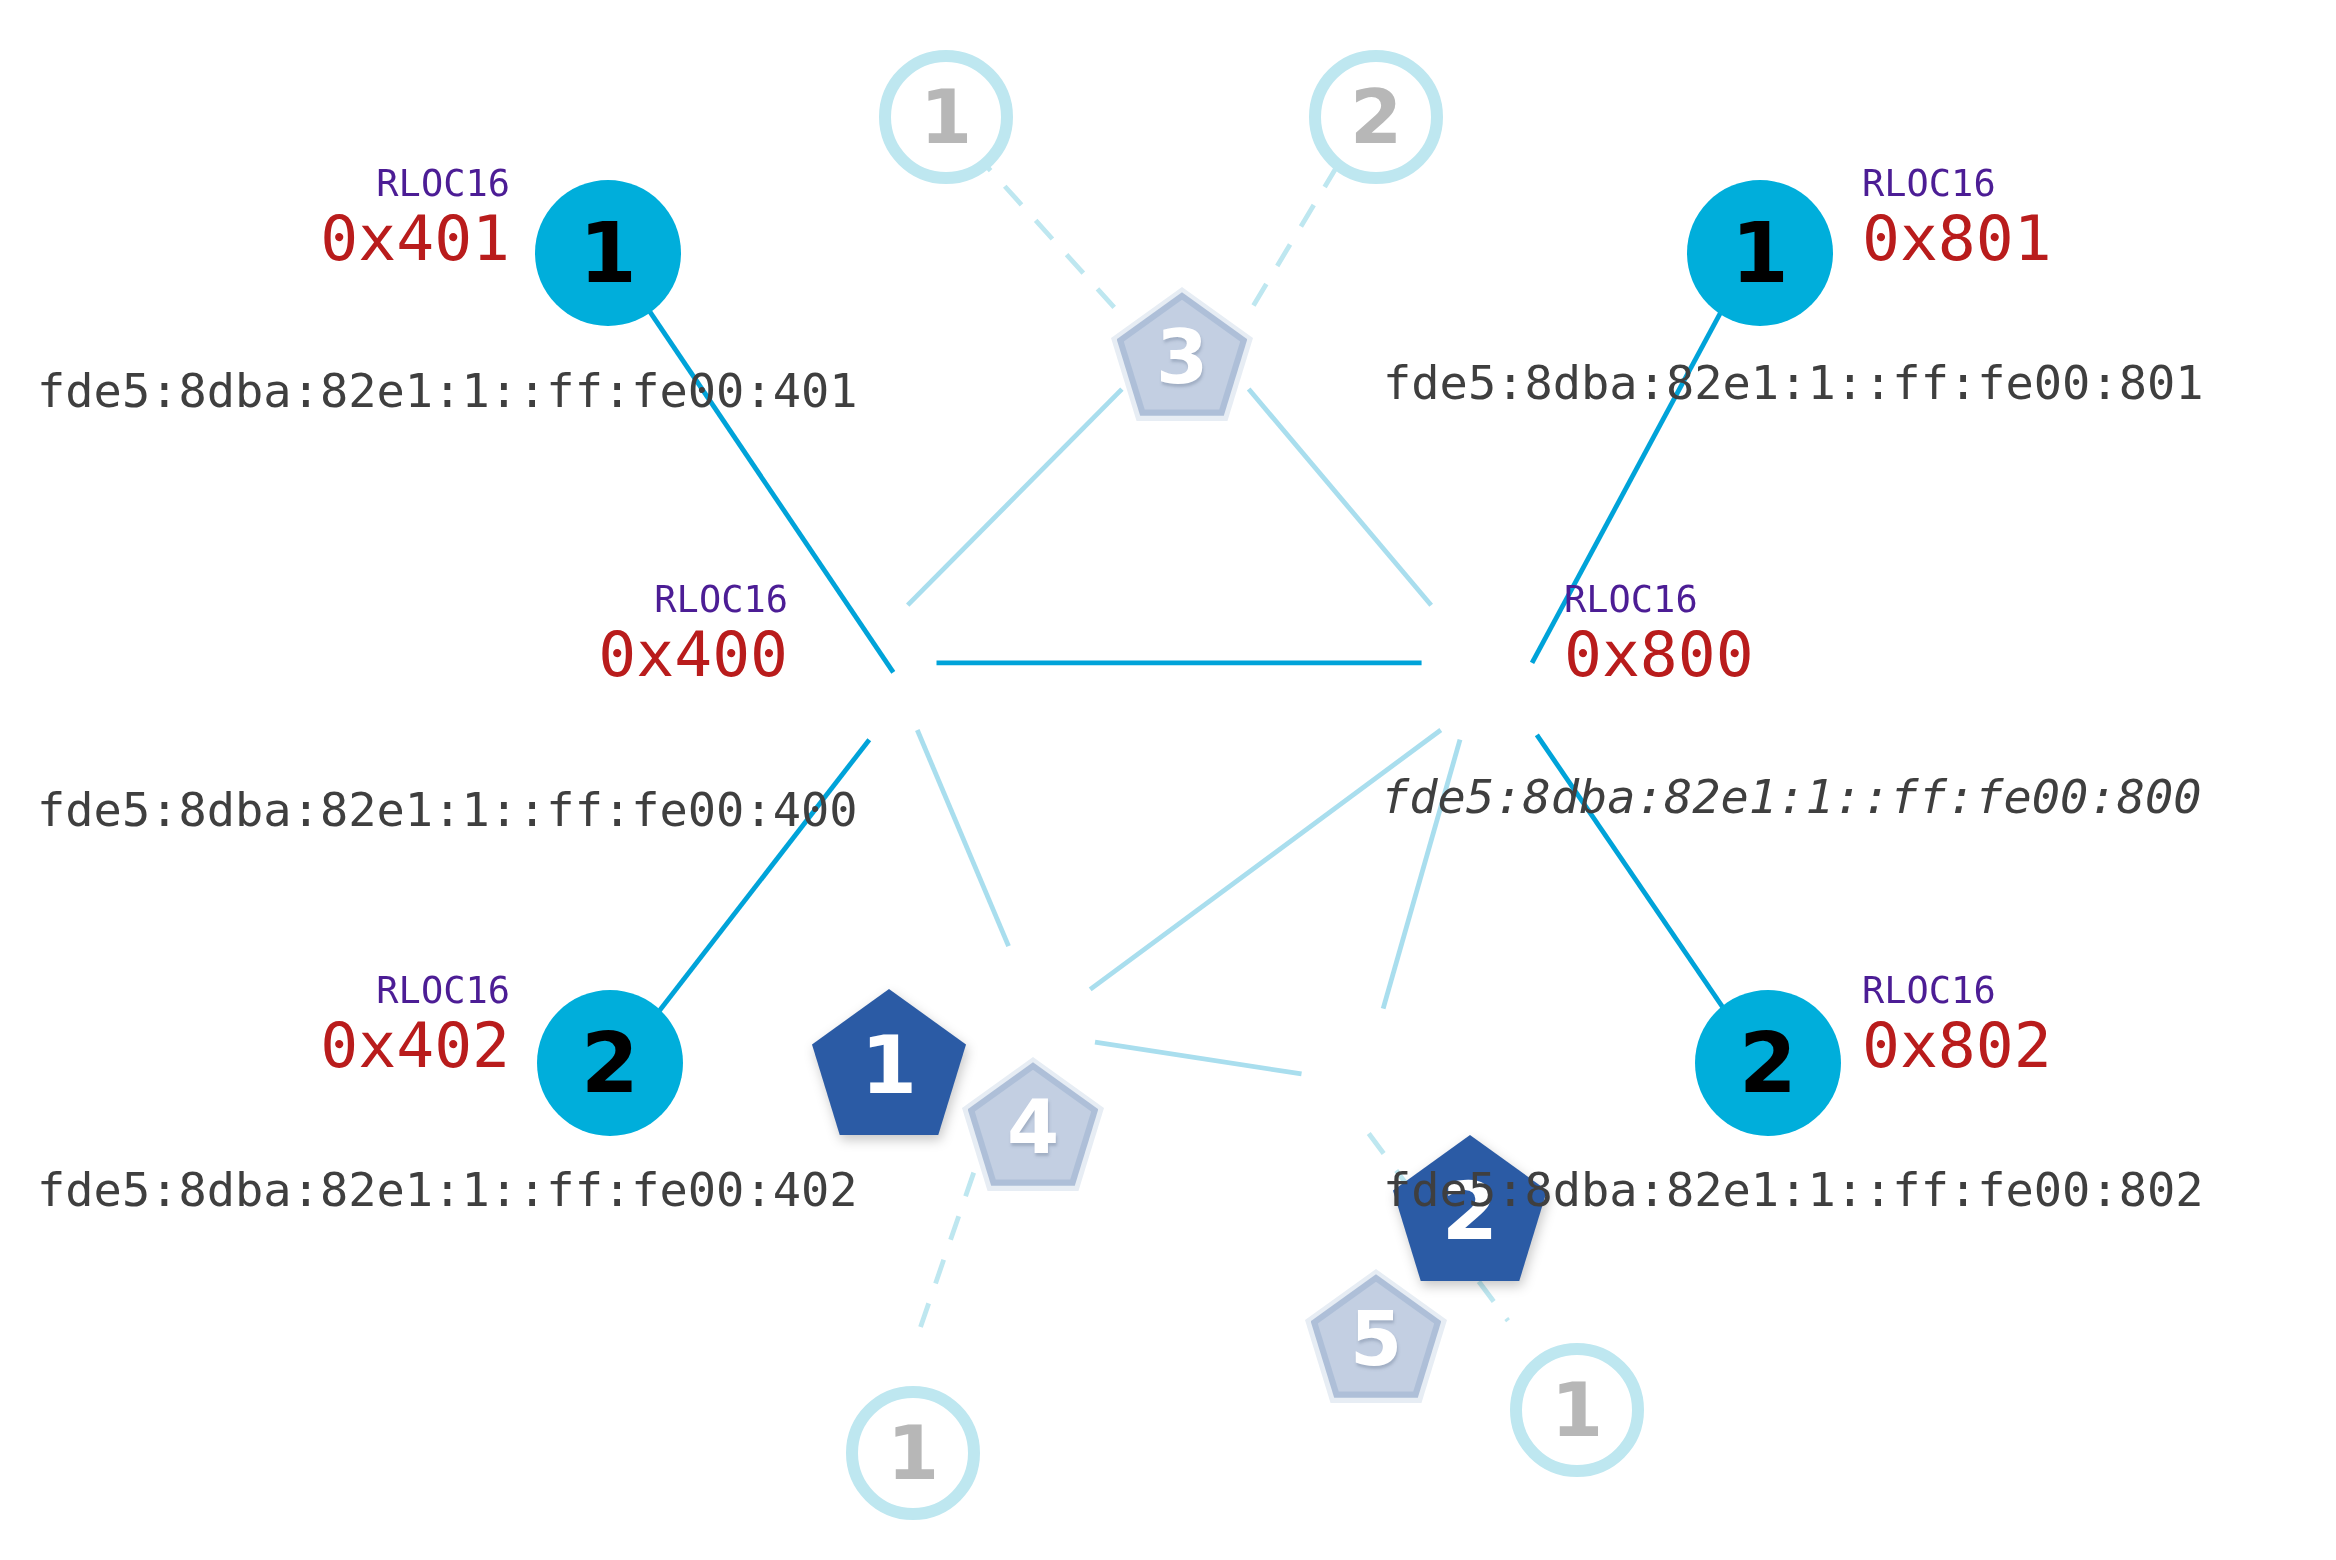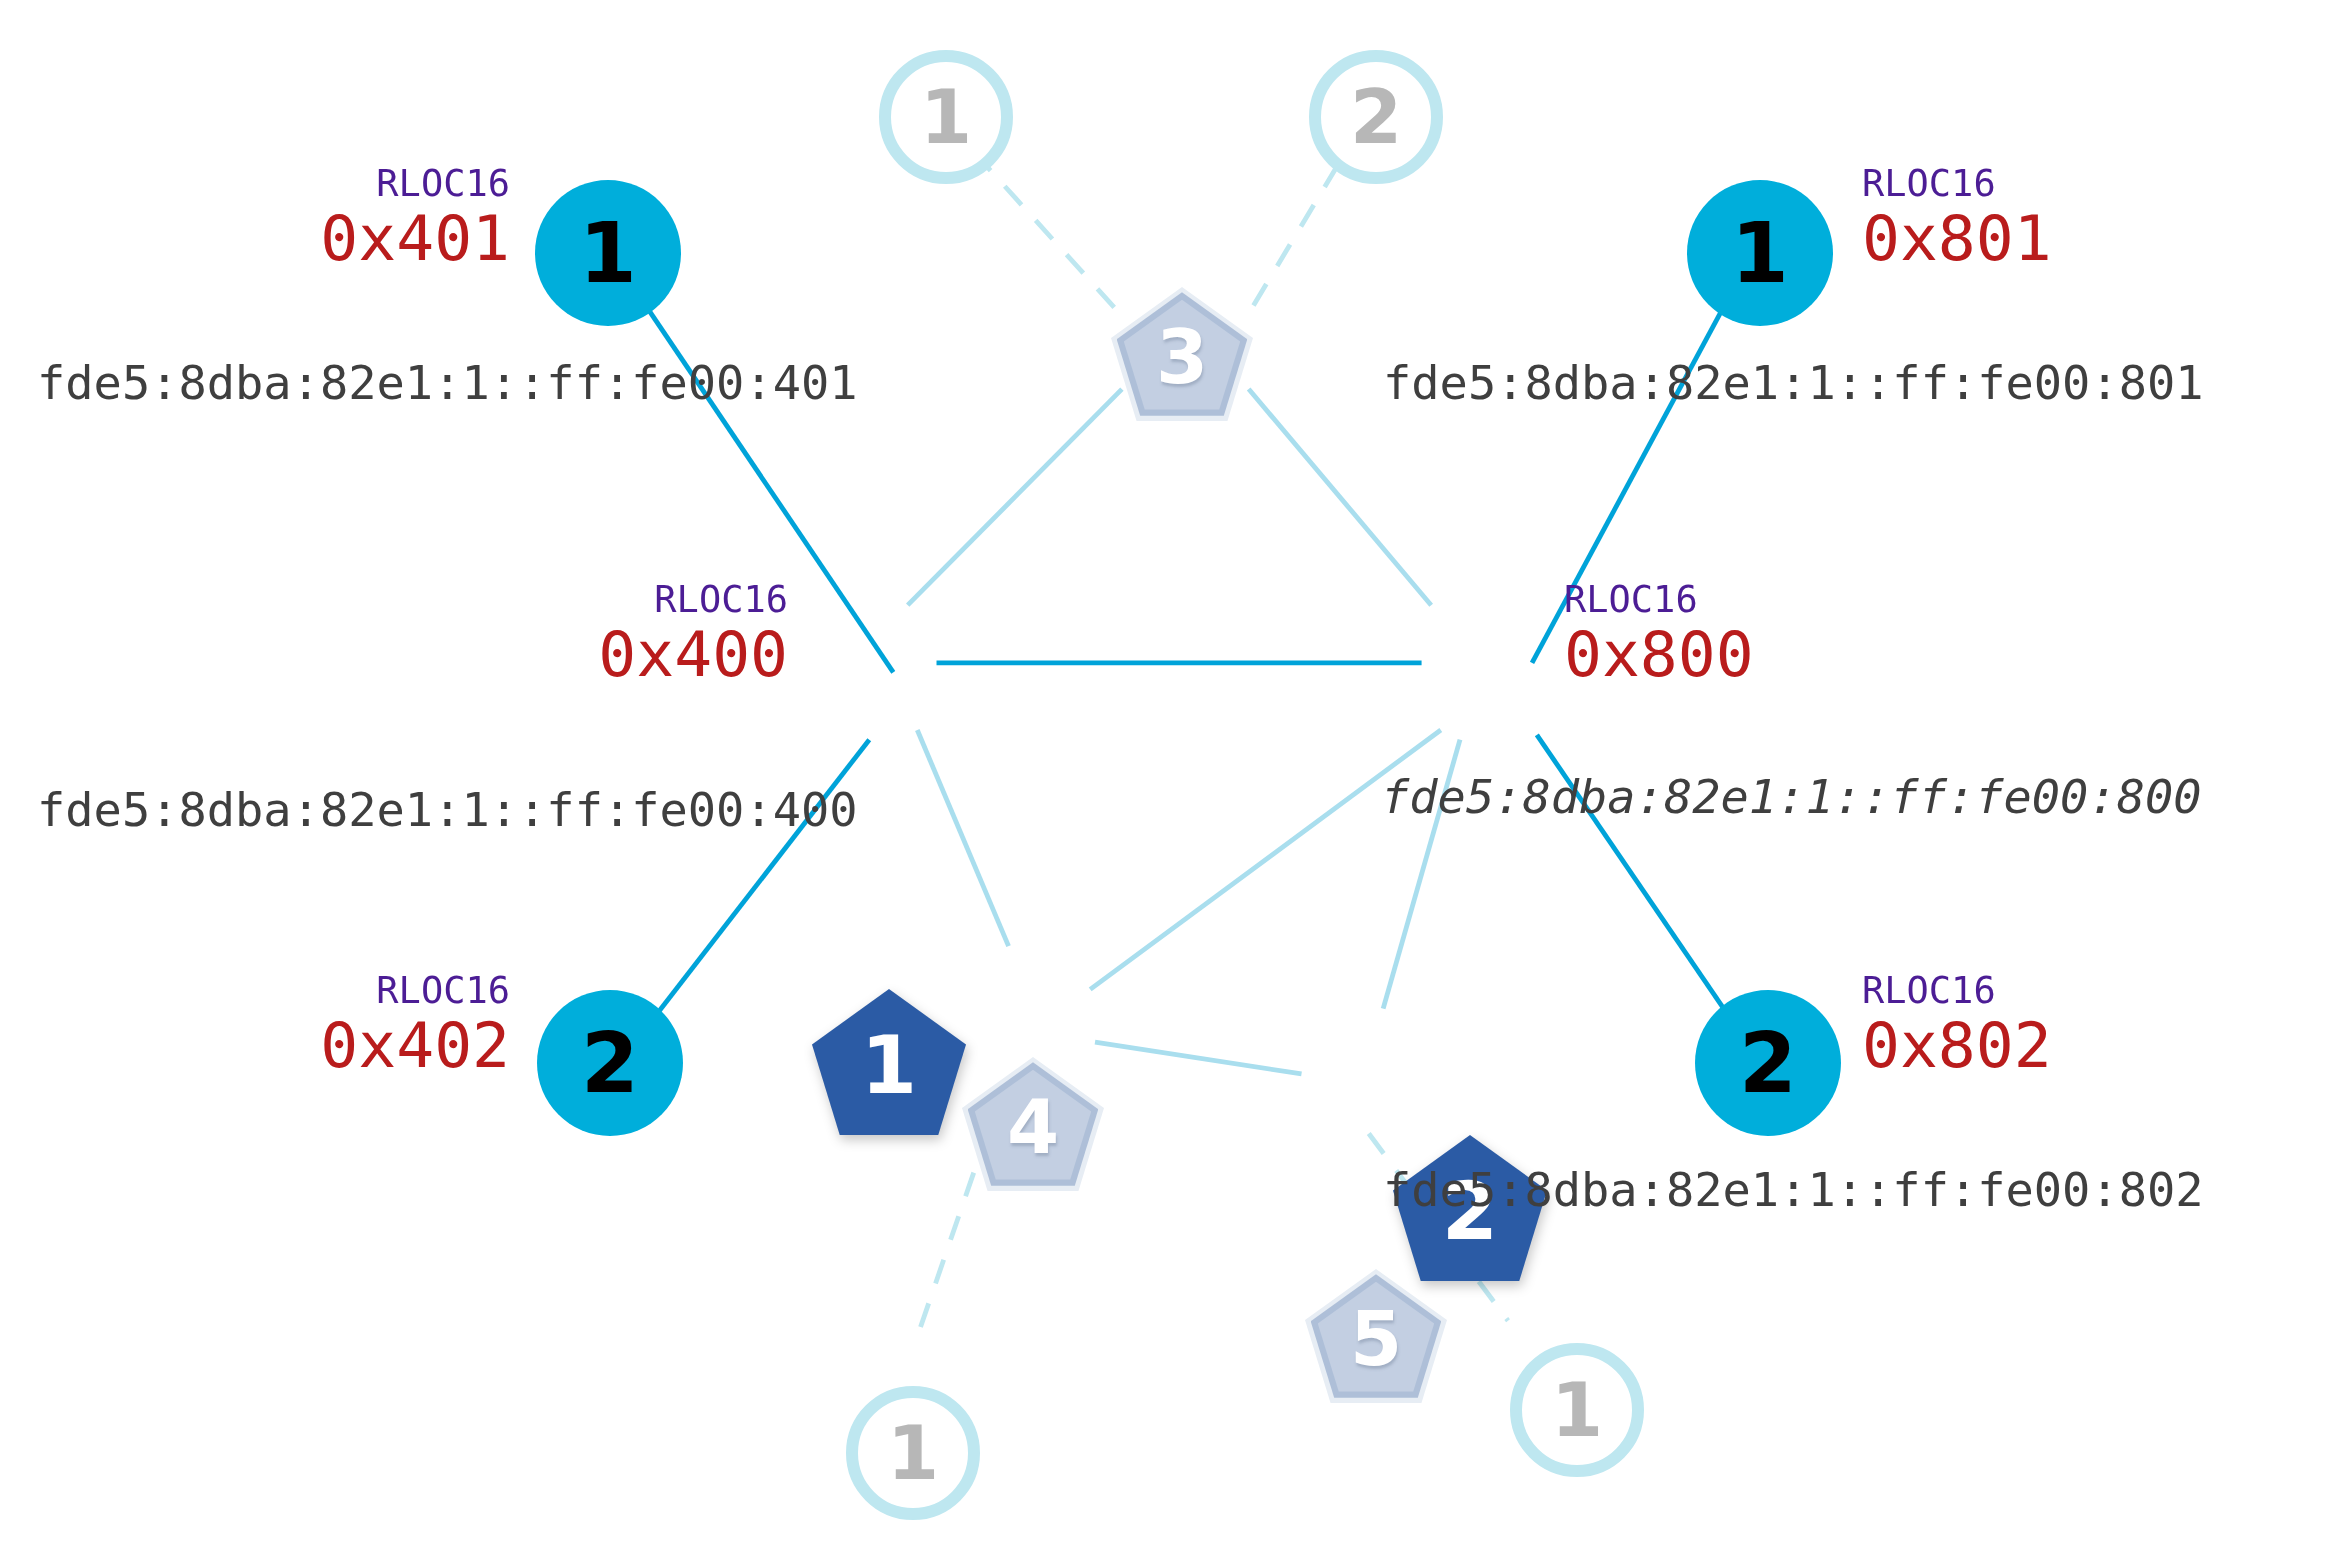--- a/index.html
+++ b/index.html
@@ -185,21 +185,21 @@
   </div>
 
   <div class="node child-circle" style="left:1768px;top:1063px;">
     <span class="num">2</span>
   </div>
 
   <div class="label-block lbl-right" style="left:255px;top:165px;width:255px;">
     <span class="rloc-key">RLOC16</span>
     <span class="rloc-val">0x401</span>
   </div>
-  <div class="addr" style="left:37px;top:355px;">fde5:8dba:82e1:1::ff:fe00:401</div>
+  <div class="addr" style="left:37px;top:363px;">fde5:8dba:82e1:1::ff:fe00:401</div>
 
   <div class="label-block lbl-left" style="left:1862px;top:165px;width:288px;">
     <span class="rloc-key">RLOC16</span>
     <span class="rloc-val">0x801</span>
   </div>
   <div class="addr" style="left:1383px;top:355px;">fde5:8dba:82e1:1::ff:fe00:801</div>
 
   <div class="label-block lbl-right" style="left:533px;top:581px;width:255px;">
     <span class="rloc-key">RLOC16</span>
     <span class="rloc-val">0x400</span>
@@ -209,20 +209,21 @@
   <div class="label-block lbl-left" style="left:1564px;top:581px;width:288px;">
     <span class="rloc-key">RLOC16</span>
     <span class="rloc-val">0x800</span>
   </div>
   <div class="addr" style="left:1381px;top:769px;font-style:italic;">fde5:8dba:82e1:1::ff:fe00:800</div>
 
   <div class="label-block lbl-right" style="left:255px;top:972px;width:255px;">
     <span class="rloc-key">RLOC16</span>
     <span class="rloc-val">0x402</span>
   </div>
+  <div class="addr" style="left:37px;top:1162px;">fde5:8dba:82e1:1::ff:fe00:402</div>
 
   <div class="label-block lbl-left" style="left:1862px;top:972px;width:288px;">
     <span class="rloc-key">RLOC16</span>
     <span class="rloc-val">0x802</span>
   </div>
   <div class="addr" style="left:1383px;top:1162px;">fde5:8dba:82e1:1::ff:fe00:802</div>
 
 </div>
 
 

